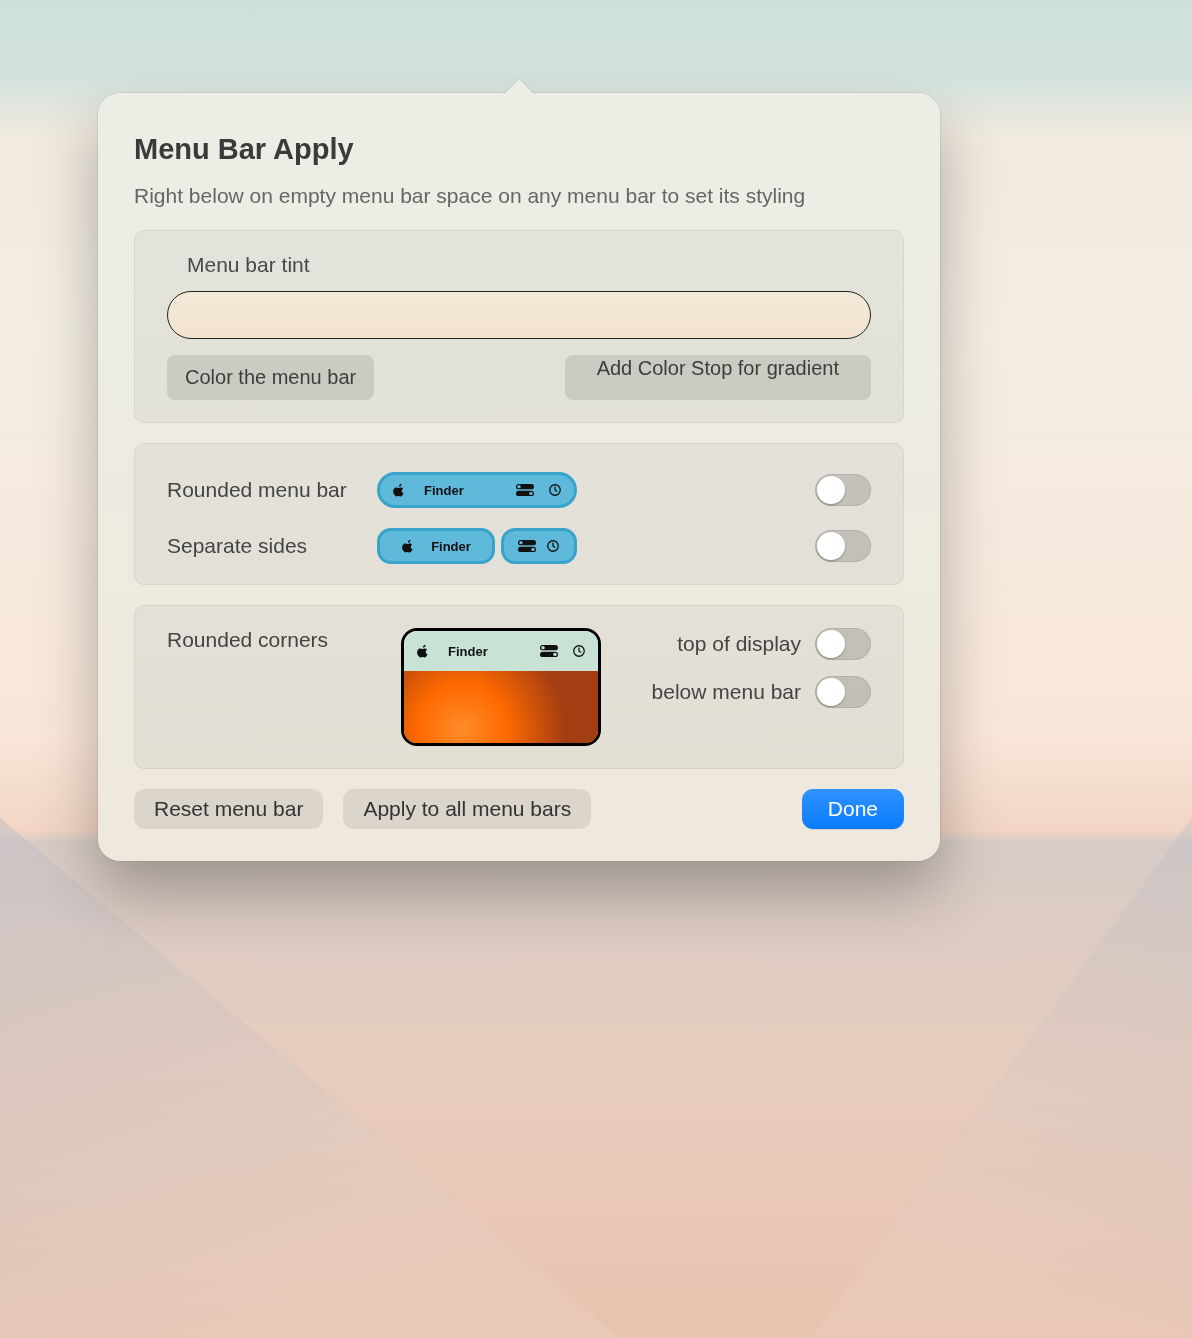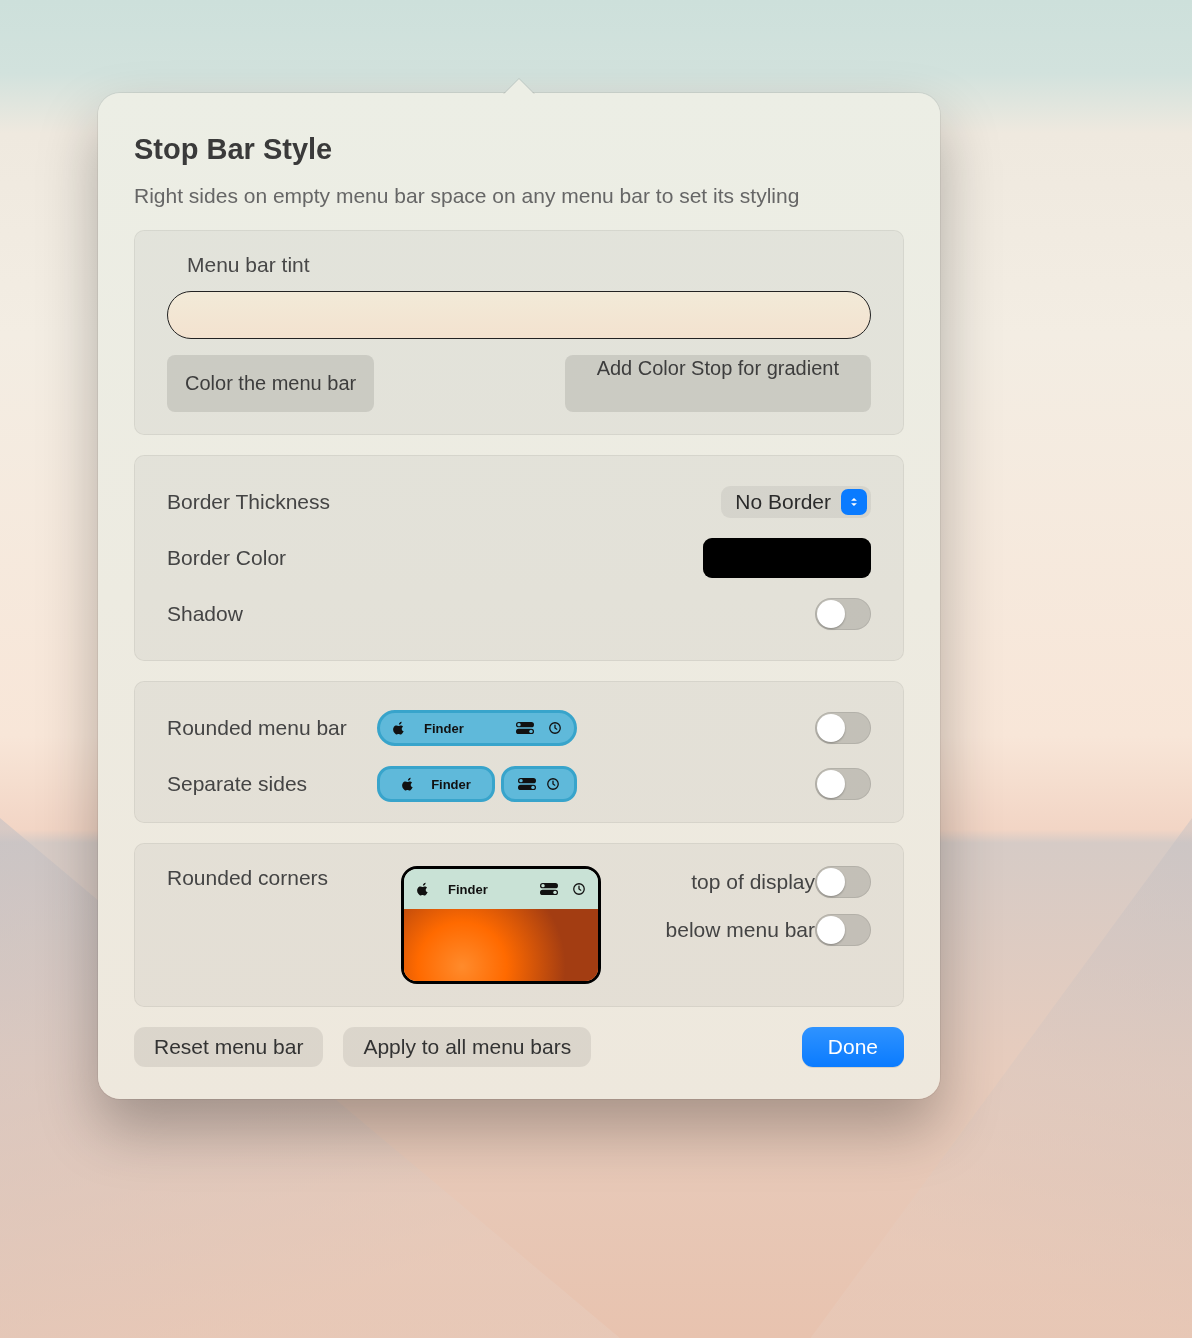--- a/index.html
+++ b/index.html
@@ -78,21 +78,21 @@
   }
   .tint-buttons {
     display: flex; justify-content: space-between; margin-top: 16px;
     gap: 20px;
   }
   .chip {
     display: inline-block;
     background: rgba(0,0,0,0.10);
     color: #3d3d3d;
     font-size: 20px;
-    padding: 17px 18px;
+    padding: 11px 18px;
     border-radius: 8px;
     cursor: pointer;
   }
 
   .row {
     display: flex; align-items: center; justify-content: space-between;
     min-height: 48px;
   }
   .row + .row { margin-top: 8px; }
   .row-label {
@@ -183,21 +183,21 @@
     flex: 1;
     background:
       radial-gradient(circle at 30% 80%, #ff8b2c 0%, #ff6a00 30%, #a33d12 70%),
       linear-gradient(135deg, #ff9a3b, #d85410);
   }
 
   .rc-right {
     display: flex; flex-direction: column; gap: 16px;
     align-items: flex-end;
   }
-  .rc-opt { display: flex; align-items: center; }
+  .rc-opt { display: flex; align-items: center; gap: 14px; }
   .rc-opt-label { font-size: 21px; color: #444; }
 
   .footer {
     display: flex; align-items: center; gap: 20px;
     margin-top: 6px;
   }
   .btn {
     font-size: 21px; padding: 8px 20px;
     border-radius: 11px; cursor: pointer;
     border: none;
@@ -212,55 +212,32 @@
   }
 </style>
 </head>
 <body>
 
 <div class="mountain-l"></div>
 <div class="mountain-r"></div>
 
 <div class="popover">
 
-  <h1 class="title">Stop Bar Style</h1>
-  <p class="subtitle">Right sides on empty menu bar space on any menu bar to set its styling</p>
+  <h1 class="title">Menu Bar Apply</h1>
+  <p class="subtitle">Right below on empty menu bar space on any menu bar to set its styling</p>
 
   <div class="group">
     <div class="tint-label">Menu bar tint</div>
     <div class="tint-well"></div>
     <div class="tint-buttons">
       <span class="chip">Color the menu bar</span>
       <span class="chip" style="padding:2px 32px">Add Color Stop for gradient</span>
     </div>
   </div>
 
-  <div class="group">
-    <div class="row">
-      <div class="row-label">Border Thickness</div>
-      <div class="dropdown">
-        <span class="sel">No Border</span>
-        <span class="stepper">
-          <svg viewBox="0 0 24 24">
-              <path fill="#fff" d="M7 10l5-5 5 5H7zm0 4h10l-5 5-5-5z"></path>
-            </svg>
-        </span>
-      </div>
-    </div>
-    <div class="row">
-      <div class="row-label">Border Color</div>
-      <div class="color-well"></div>
-    </div>
-    <div class="row">
-      <div class="row-label">Shadow</div>
-      <div class="switch">
-          <div class="knob"></div>
-        </div>
-    </div>
-  </div>
 
   <div class="group" style="padding-bottom:14px;">
     <div class="row">
       <div class="row-label">Rounded menu bar</div>
       <div class="row-mid">
         <div class="preview-mb">
           <div class="mb-left">
             <svg class="mini-icon" viewBox="0 0 24 24">
                 <path d="M16.5 1.5c0 1.2-.5 2.3-1.3 3.1-.9.9-2.2 1.6-3.4 1.5-.1-1.2.5-2.4 1.3-3.2C13.9 2 15.3 1.4 16.5 1.5zM20 17.3c-.5 1.1-1 2.1-1.8 3.1-1 1.3-2.1 2.6-3.6 2.6-1.4 0-1.8-.9-3.5-.9s-2.1.9-3.5.9c-1.5 0-2.6-1.4-3.6-2.7C1.7 17.4 1 12.5 3.4 9.7c1-1.2 2.5-2 4.1-2 1.5 0 2.5.9 3.8.9 1.2 0 2-.9 3.8-.9 1.4 0 2.9.8 3.9 2-3.4 1.9-2.9 6.8 1 7.6z"></path>
               </svg>

